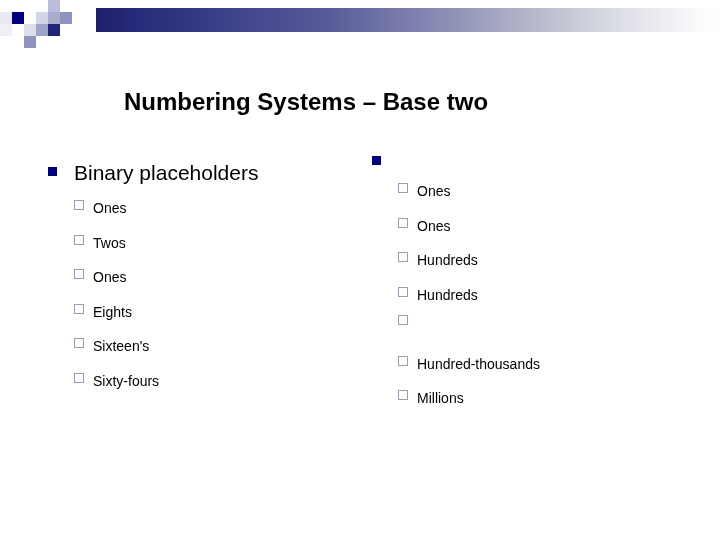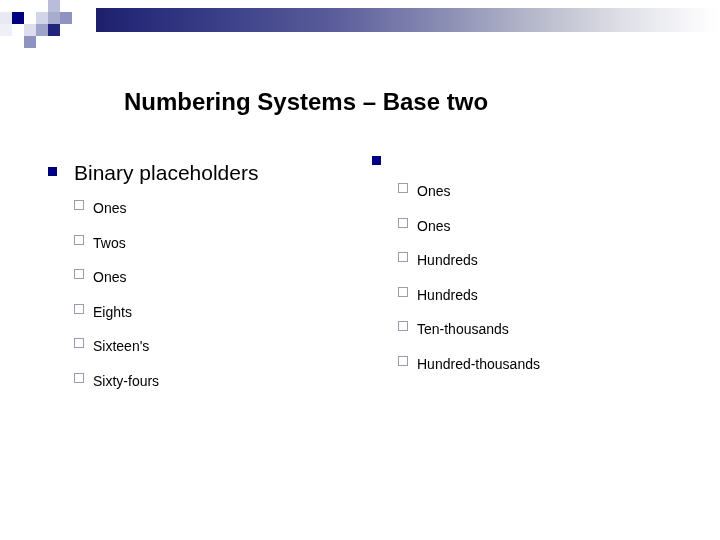--- a/index.html
+++ b/index.html
@@ -199,22 +199,25 @@
       <li class="sub-item">
         <span class="hollow-sq"></span>
         <span class="sub-item-label">Hundreds</span>
       </li>
       <li class="sub-item">
         <span class="hollow-sq"></span>
         <span class="sub-item-label">Hundreds</span>
       </li>
       <li class="sub-item">
         <span class="hollow-sq"></span>
-        <span class="sub-item-label">Ten-thousands</span>
       </li>
       <li class="sub-item">
         <span class="hollow-sq"></span>
         <span class="sub-item-label">Hundred-thousands</span>
+      </li>
+      <li class="sub-item">
+        <span class="hollow-sq"></span>
+        <span class="sub-item-label">Millions</span>
       </li>
     </ul>
   </div>
 
 </div>
 
 </body></html>

